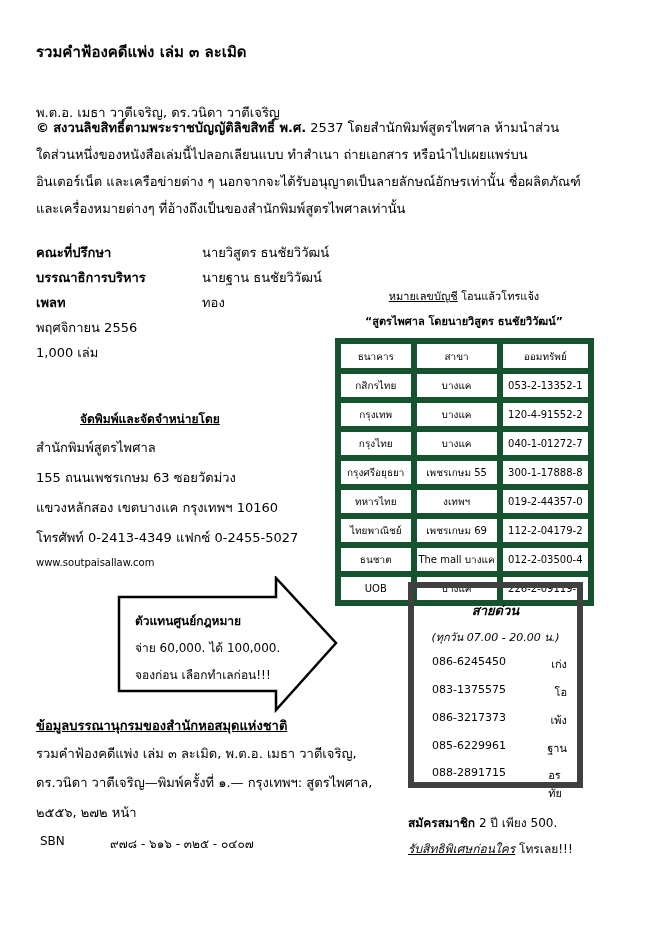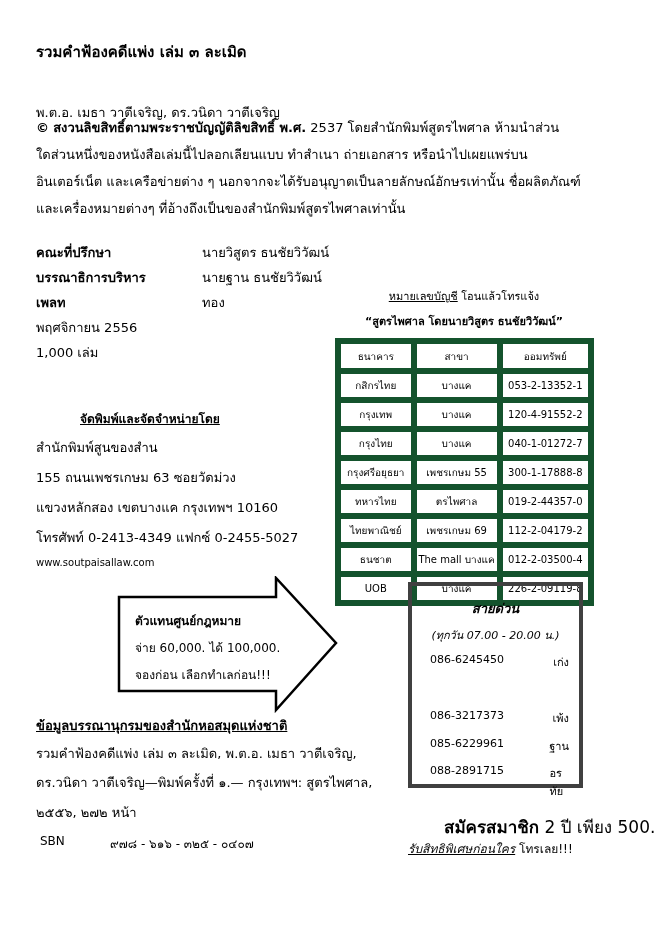--- a/index.html
+++ b/index.html
@@ -38,33 +38,33 @@
 
   .pub-head { left: 36px; top: 409px; font-size: 12px; font-weight: bold; text-decoration: underline; margin-left: 44px; }
   .pub { left: 36px; font-size: 13px; }
 
   .arrow { position: absolute; left: 117px; top: 576px; width: 226px; height: 138px; }
   .arrow-text { left: 135px; font-size: 12px; }
   .arrow-text.b { font-weight: bold; }
 
   .hotline {
     position: absolute; left: 408px; top: 582px; width: 175px; height: 206px;
-    border: 4px solid #404040; box-sizing: border-box;
+    border: 6px solid #404040; box-sizing: border-box;
   }
   .hot-title { position: absolute; left: 0; right: 0; top: 12px; text-align: center; font-size: 13px; font-weight: bold; font-style: italic; }
   .hot-hours { position: absolute; left: 0; right: 0; top: 40px; text-align: center; font-size: 11px; font-style: italic; }
   .hot-row { position: absolute; left: 18px; right: 10px; font-size: 11px; display: flex; gap: 36px; }
   .hot-row .num { width: 112px; }
 
   .lib-head { left: 36px; top: 715px; font-size: 13px; font-weight: bold; text-decoration: underline; }
   .lib { left: 36px; font-size: 13px; }
   .isbn-l { left: 40px; top: 834px; font-size: 12px; }
   .isbn-v { left: 110px; top: 834px; font-size: 12px; }
 
-  .promo1 { left: 408px; top: 813px; font-size: 17px; margin-left: 36px; }
+  .promo1 { left: 408px; top: 813px; font-size: 12px; }
   .promo1 .b { font-weight: bold; }
   .promo2 { left: 408px; top: 839px; font-size: 12px; }
   .promo2 .u { font-style: italic; text-decoration: underline; }
 </style>
 </head>
 <body>
 
 <div class="abs title">รวมคำฟ้องคดีแพ่ง  เล่ม  ๓  ละเมิด</div>
 <div class="abs authors">พ.ต.อ. เมธา วาตีเจริญ, ดร.วนิดา วาตีเจริญ</div>
 
@@ -126,21 +126,21 @@
     <td>บางแค</td>
     <td>040-1-01272-7</td>
   </tr>
   <tr>
     <td>กรุงศรีอยุธยา</td>
     <td>เพชรเกษม 55</td>
     <td>300-1-17888-8</td>
   </tr>
   <tr>
     <td>ทหารไทย</td>
-    <td>ตรไพศาล</td>
+    <td>งเทพฯ</td>
     <td>019-2-44357-0</td>
   </tr>
   <tr>
     <td>ไทยพาณิชย์</td>
     <td>เพชรเกษม 69</td>
     <td>112-2-04179-2</td>
   </tr>
   <tr>
     <td>ธนชาต</td>
     <td>The mall บางแค</td>
@@ -148,40 +148,44 @@
   </tr>
   <tr>
     <td>UOB</td>
     <td>บางแค</td>
     <td>226-2-09119-8</td>
   </tr>
 </tbody>
   </table>
 
 <div class="abs pub-head">จัดพิมพ์และจัดจำหน่ายโดย</div>
-<div class="abs pub" style="top:437px">สำนักพิมพ์สูนของสำน</div>
+<div class="abs pub" style="top:437px">สำนักพิมพ์สูตรไพศาล</div>
 <div class="abs pub" style="top:467px">155  ถนนเพชรเกษม 63  ซอยวัดม่วง</div>
 <div class="abs pub" style="top:497px">แขวงหลักสอง  เขตบางแค  กรุงเทพฯ  10160</div>
 <div class="abs pub" style="top:527px">โทรศัพท์  0-2413-4349   แฟกซ์  0-2455-5027</div>
 <div class="abs pub" style="top:557px; font-size:10px">www.soutpaisallaw.com</div>
 
 <svg class="arrow" viewBox="0 0 226 138" xmlns="http://www.w3.org/2000/svg">
   <polygon points="2,21 159,21 159,2 219,67 159,134 159,115 2,115" fill="#ffffff" stroke="#000000" stroke-width="2.5" stroke-linejoin="miter"></polygon>
 </svg>
 <div class="abs arrow-text b" style="top:611px">ตัวแทนศูนย์กฎหมาย</div>
 <div class="abs arrow-text" style="top:638px">จ่าย 60,000.    ได้ 100,000.</div>
 <div class="abs arrow-text" style="top:665px">จองก่อน  เลือกทำเลก่อน!!!</div>
 
 <div class="hotline">
   <div class="hot-title">สายด่วน</div>
   <div class="hot-hours">(ทุกวัน 07.00 - 20.00 น.)</div>
   <div class="hot-row" style="top:67px">
     <span class="num">086-6245450</span>
     <span>เก่ง</span>
   </div>
+  <div class="hot-row" style="top:95px">
+    <span class="num">083-1375575</span>
+    <span>โอ</span>
+  </div>
   <div class="hot-row" style="top:123px">
     <span class="num">086-3217373</span>
     <span>เพ้ง</span>
   </div>
   <div class="hot-row" style="top:151px">
     <span class="num">085-6229961</span>
     <span>ฐาน</span>
   </div>
   <div class="hot-row" style="top:178px">
     <span class="num">088-2891715</span>

